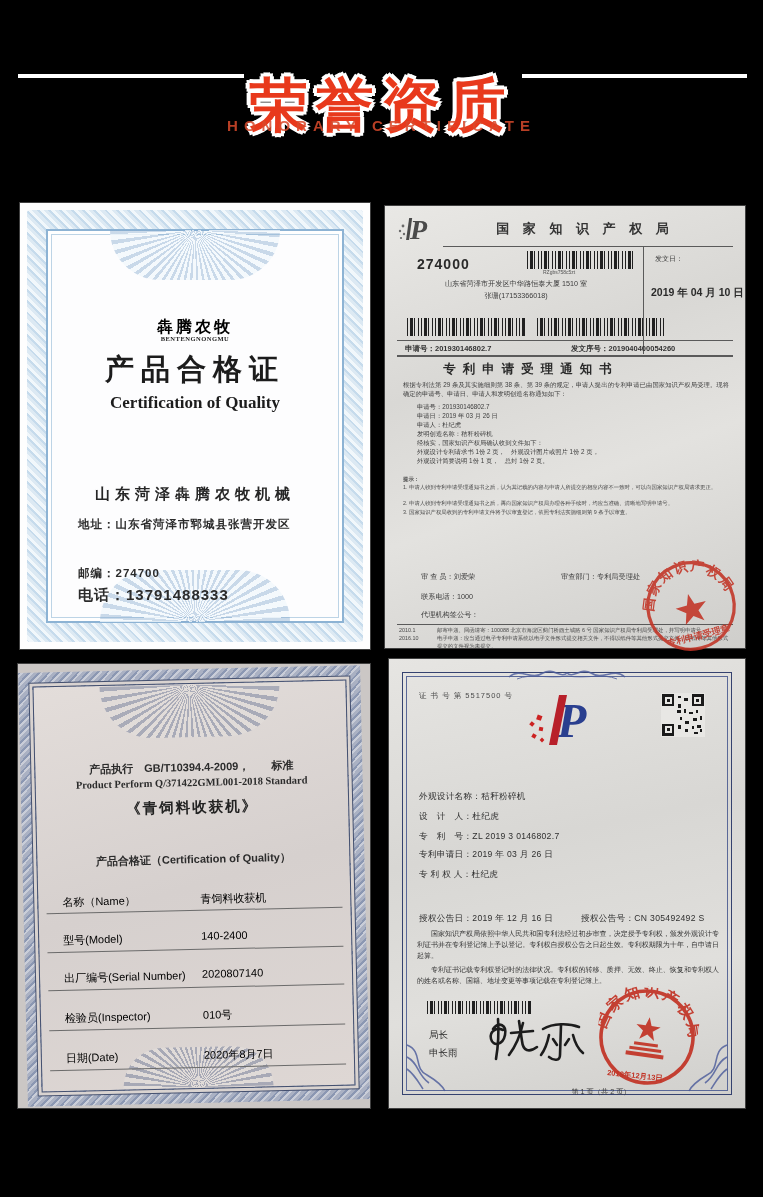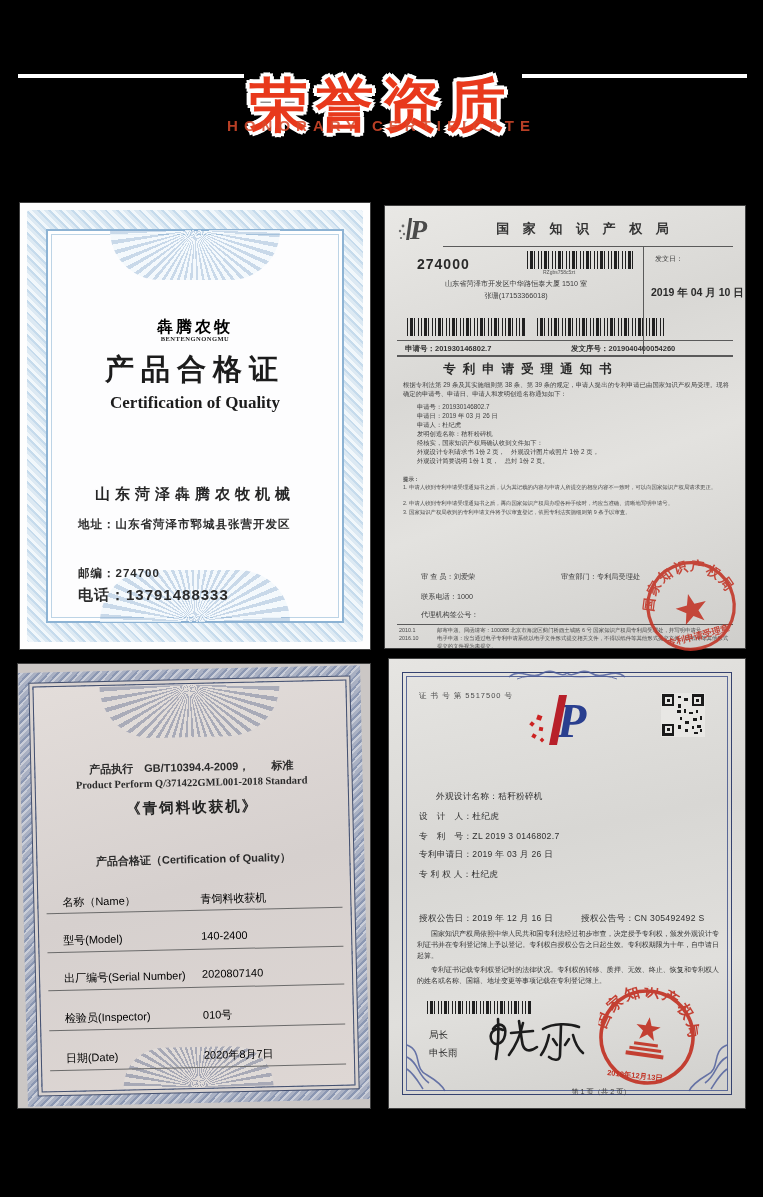--- a/index.html
+++ b/index.html
@@ -234,21 +234,21 @@
         <rect x="18" y="21" width="3" height="2" fill="#1a1a1a"></rect>
         <rect x="13" y="24" width="2" height="3" fill="#1a1a1a"></rect>
       <rect x="18" y="27" width="2" height="2" fill="#1a1a1a"></rect>
         <rect x="23" y="25" width="2" height="2" fill="#1a1a1a"></rect>
         <rect x="27" y="24" width="3" height="2" fill="#1a1a1a"></rect>
       <rect x="25" y="29" width="3" height="2" fill="#1a1a1a"></rect>
         <rect x="29" y="27" width="2" height="2" fill="#1a1a1a"></rect>
     </svg>
 
 
-    <div class="t f-line" style="top:132px;left:30px;margin-left:17px;">外观设计名称：秸秆粉碎机</div>
+    <div class="t f-line" style="top:132px;left:30px;">外观设计名称：秸秆粉碎机</div>
     <div class="t f-line" style="top:152px;left:30px;">设　计　人：杜纪虎</div>
     <div class="t f-line" style="top:172px;left:30px;">专　利　号：ZL 2019 3 0146802.7</div>
     <div class="t f-line" style="top:190px;left:30px;">专利申请日：2019 年 03 月 26 日</div>
     <div class="t f-line" style="top:210px;left:30px;">专 利 权 人：杜纪虎</div>
 
 
     <div class="t f-line" style="top:254px;left:30px;">授权公告日：2019 年 12 月 16 日</div>
     <div class="t f-line" style="top:254px;left:192px;">授权公告号：CN 305492492 S</div>
 
     <div class="abs para" style="top:270px;left:28px;width:302px;">国家知识产权局依照中华人民共和国专利法经过初步审查，决定授予专利权，颁发外观设计专利证书并在专利登记簿上予以登记。专利权自授权公告之日起生效。专利权期限为十年，自申请日起算。</div>

